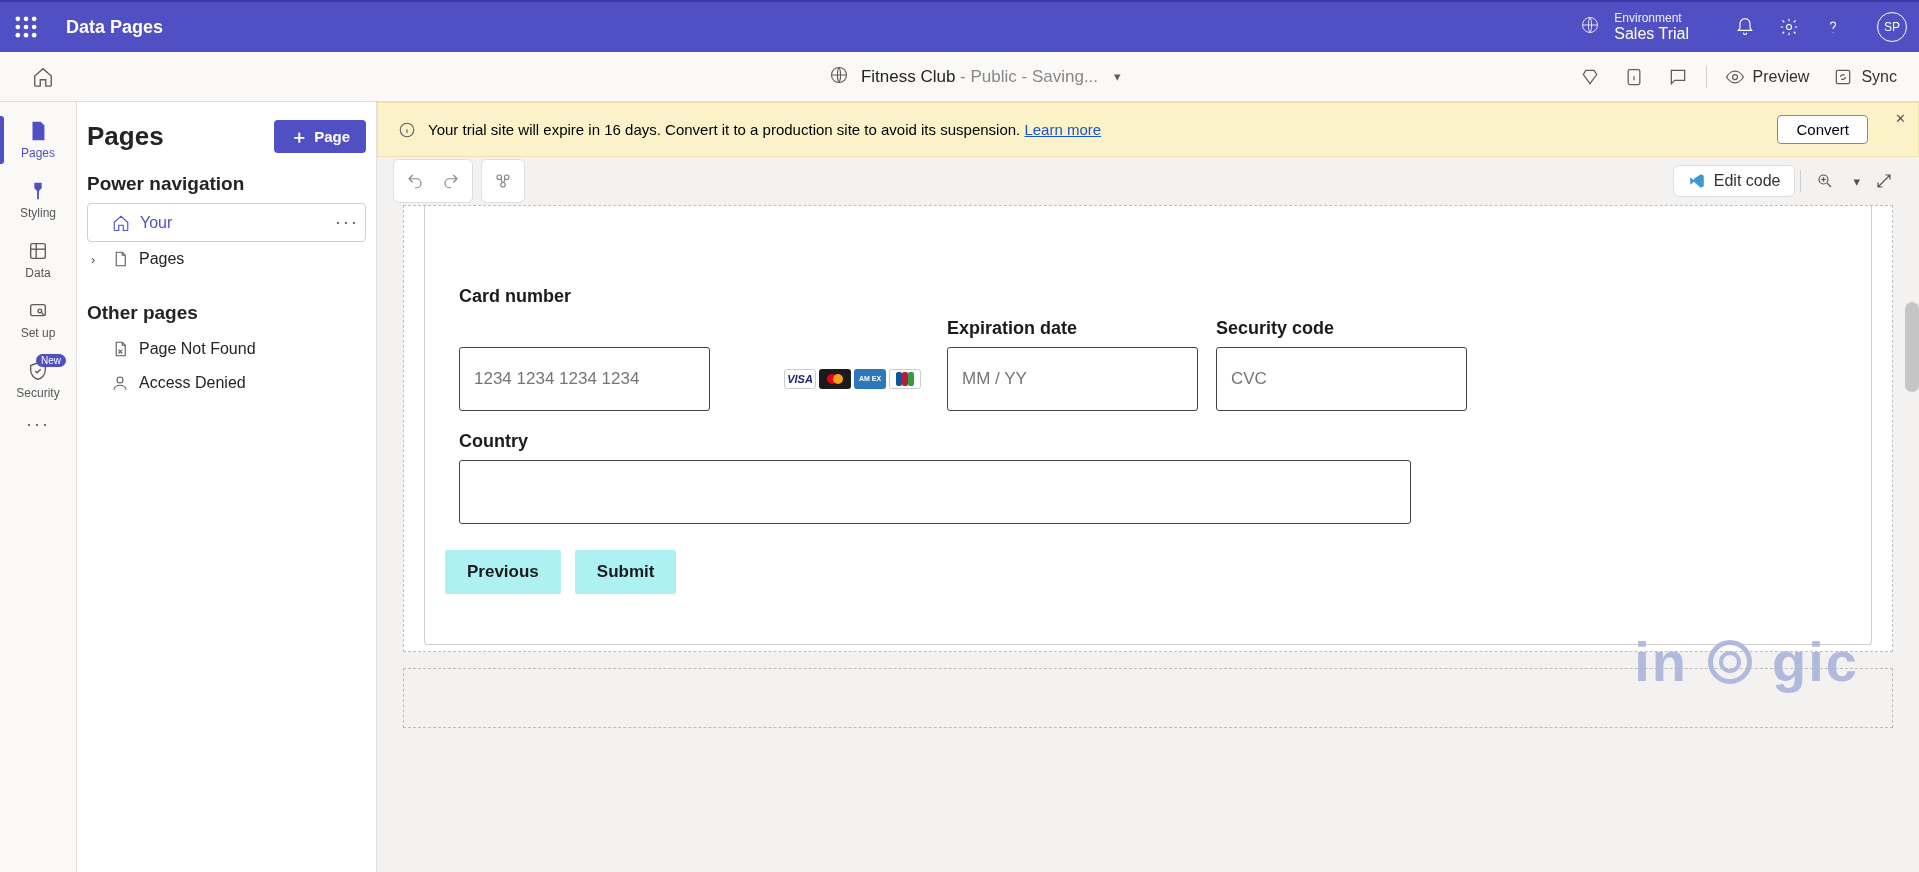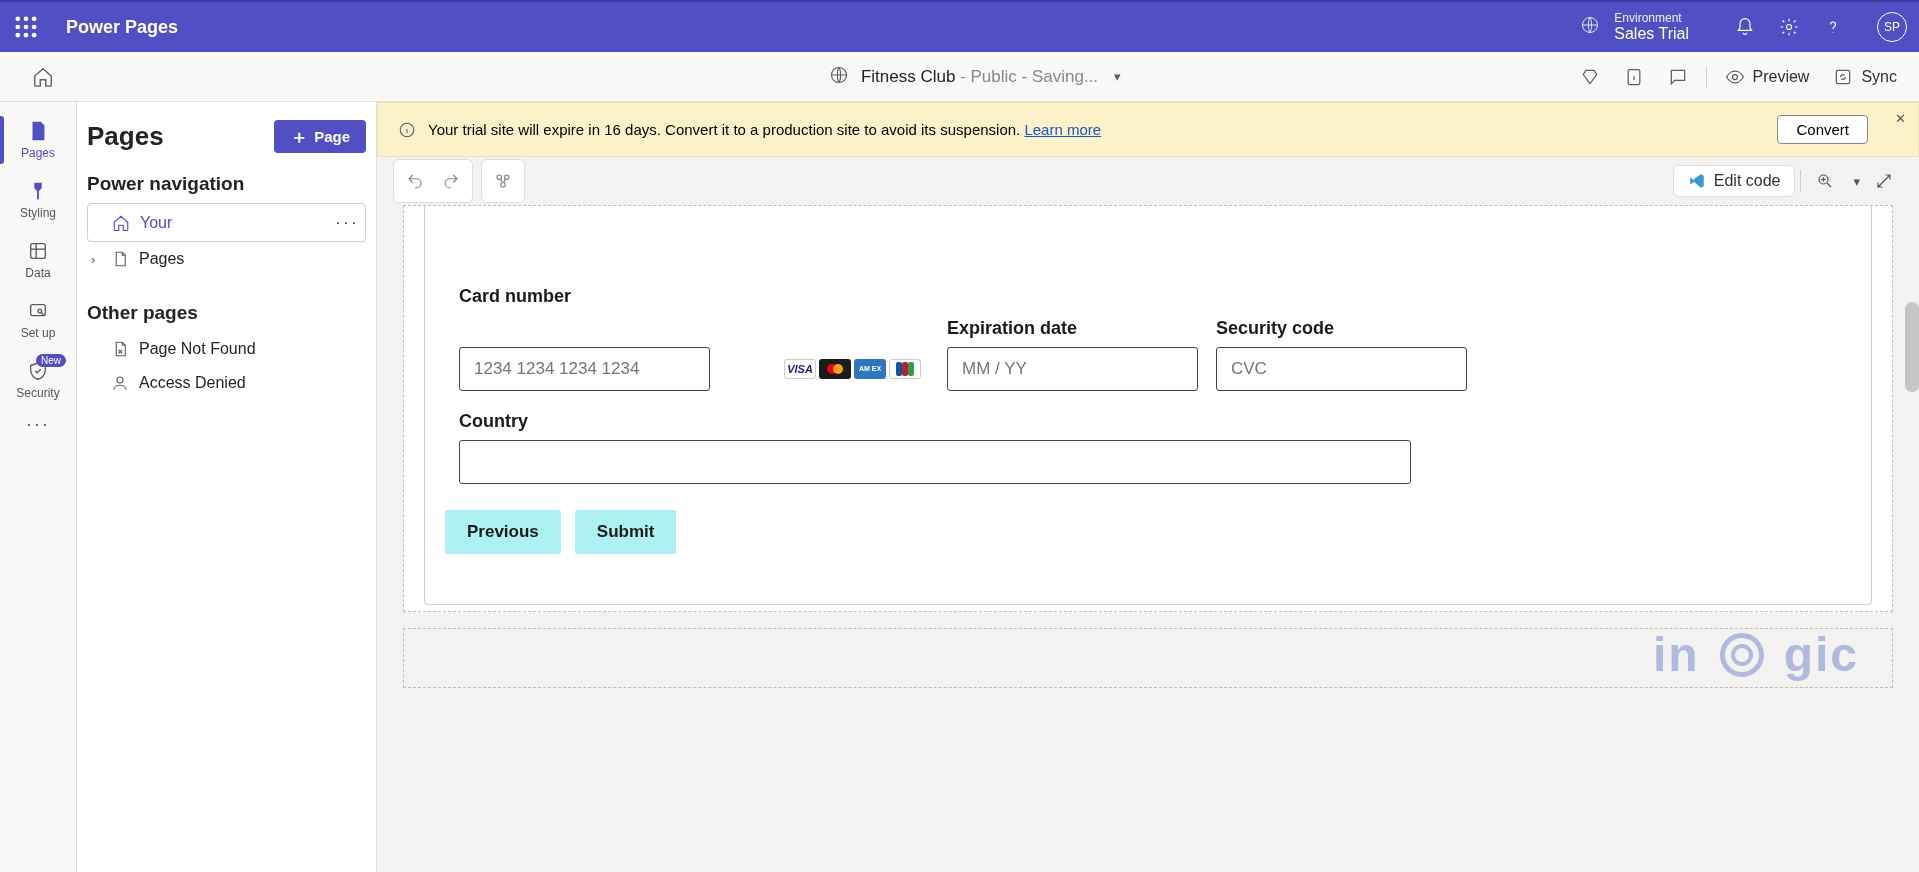--- a/index.html
+++ b/index.html
@@ -78,39 +78,39 @@
   .tb-plain svg{width:18px;height:18px;stroke:#555;fill:none;stroke-width:1.6;}
 
   
   .canvas { flex:1; padding: 0 26px 26px 26px; overflow:auto; position:relative;}
   .dashed-frame { border:1px dashed #bdbdbd; background:#fff; padding:0 0 6px 0;}
   .inner-card { margin:0 20px 0 20px; background:#fff; border:1px solid #cfcfcf; border-top:none; padding:80px 34px 50px 34px; border-radius:0 0 4px 4px; min-height:340px;}
   .field-row1 { display:flex; gap:18px; align-items:flex-end; margin-bottom:20px;}
   .field-row2 { display:flex; gap:18px; align-items:flex-start; margin-bottom:26px;}
   .fld { display:flex; flex-direction:column; gap:8px;}
   .fld label { font-size:18px; font-weight:700; color:#1b1b1b;}
-  .fld input, .fld select { height:44px; border:1px solid #444; border-radius:3px; padding:0 14px; font-size:17px; color:#808080; background:#fff;}
+  .fld input, .fld select { height:64px; border:1px solid #444; border-radius:3px; padding:0 14px; font-size:17px; color:#808080; background:#fff;}
   .fld-card { flex:0 0 470px;gap:40px;}
   .fld-exp { flex:0 0 228px;}
   .fld-cvc { flex:0 0 228px;}
   .fld-country{ width:952px;}
   .card-input-wrap { position:relative; }
   .card-logos { position:absolute; right:8px; top:50%; transform:translateY(-50%); display:flex; gap:3px;}
   .clogo { width:32px; height:20px; border-radius:3px; display:flex; align-items:center; justify-content:center; font-size:8px; font-weight:700; color:#fff;}
   .visa{ background:#fff; color:#1a1f71; border:1px solid #ccc; font-style:italic; font-size:11px;}
   .mc{ background:#1b1b1b;}
   .mc .c1{width:10px;height:10px;background:#eb001b;border-radius:50%;display:inline-block;margin-right:-4px;}
   .mc .c2{width:10px;height:10px;background:#f79e1b;border-radius:50%;display:inline-block;}
   .amex{ background:#2e77bc;}
   .jcb{ background:#fff; border:1px solid #ccc;}
   .jcb span{display:inline-block;width:6px;height:14px;border-radius:2px;}
   .btn-row { display:flex; gap:14px; margin-left:-14px;}
   .soft-btn { background:#aef1f3; border:none; padding:12px 22px; font-size:17px; font-weight:700; color:#1b1b1b; cursor:pointer; border-radius:2px;}
 
-  .watermark { position:absolute; right:60px; bottom:190px; font-size:48px; font-weight:700; color:#aeb6dc; letter-spacing:2px; font-family: Arial, sans-serif; display:flex; align-items:center; gap:20px; opacity:.95; user-select:none; pointer-events:none;}
+  .watermark { position:absolute; right:60px; bottom:178px; font-size:56px; font-weight:700; color:#aeb6dc; letter-spacing:2px; font-family: Arial, sans-serif; display:flex; align-items:center; gap:20px; opacity:.95; user-select:none; pointer-events:none;}
   .watermark .ring{ display:inline-flex; width:44px; height:44px; border:5px solid #aeb6dc; border-radius:50%; align-items:center; justify-content:center;}
   .watermark .ring::after{content:''; width:14px;height:14px;border:4px solid #aeb6dc;border-radius:50%;}
 
   .dashed-strip { height:60px; margin:16px 0 0 0; border:1px dashed #bdbdbd; background:transparent;}
 
   .right-scroll-hint { position:absolute; right:0; top:200px; width:14px; height:90px; background:#c5c5c5; border-radius:7px;}
 </style>
 </head>
 <body>
 
@@ -121,21 +121,21 @@
         <circle cx="12" cy="5" r="2"></circle>
         <circle cx="19" cy="5" r="2"></circle>
         <circle cx="5" cy="12" r="2"></circle>
         <circle cx="12" cy="12" r="2"></circle>
         <circle cx="19" cy="12" r="2"></circle>
         <circle cx="5" cy="19" r="2"></circle>
         <circle cx="12" cy="19" r="2"></circle>
         <circle cx="19" cy="19" r="2"></circle>
       </svg>
   </div>
-  <div class="brand">Power Pages</div>
+  <div class="brand">Data Pages</div>
   <div class="top-spacer"></div>
   <div class="env-block">
     <span class="globe-icon">
       <svg viewBox="0 0 24 24" fill="none">
           <circle cx="12" cy="12" r="9"></circle>
           <path d="M3 12h18M12 3c2.5 3 2.5 15 0 18M12 3c-2.5 3-2.5 15 0 18"></path>
         </svg>
     </span>
     <div class="env-text">
       <div class="l1">Environment</div>

